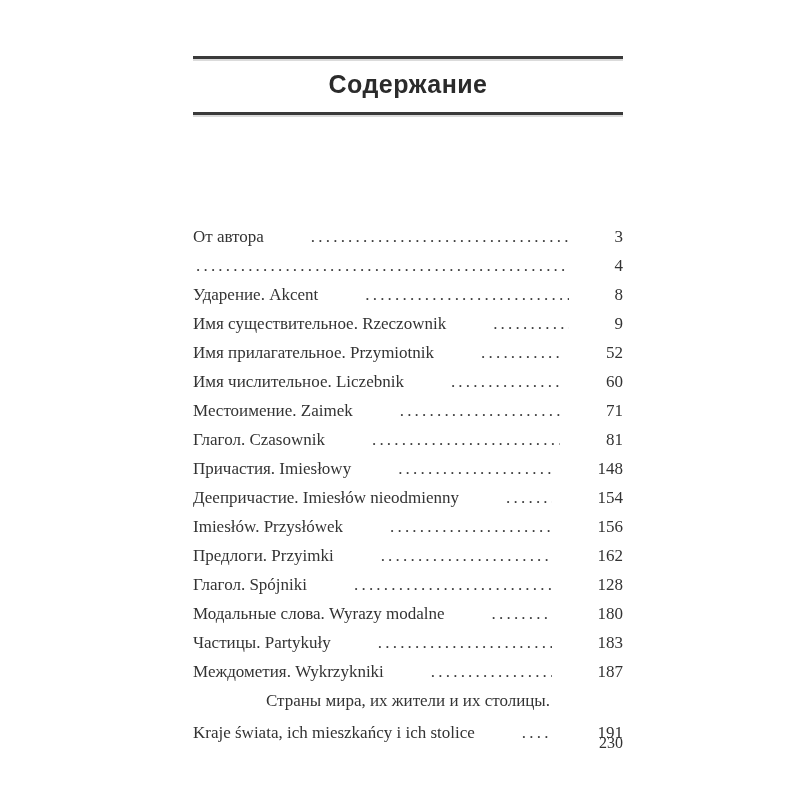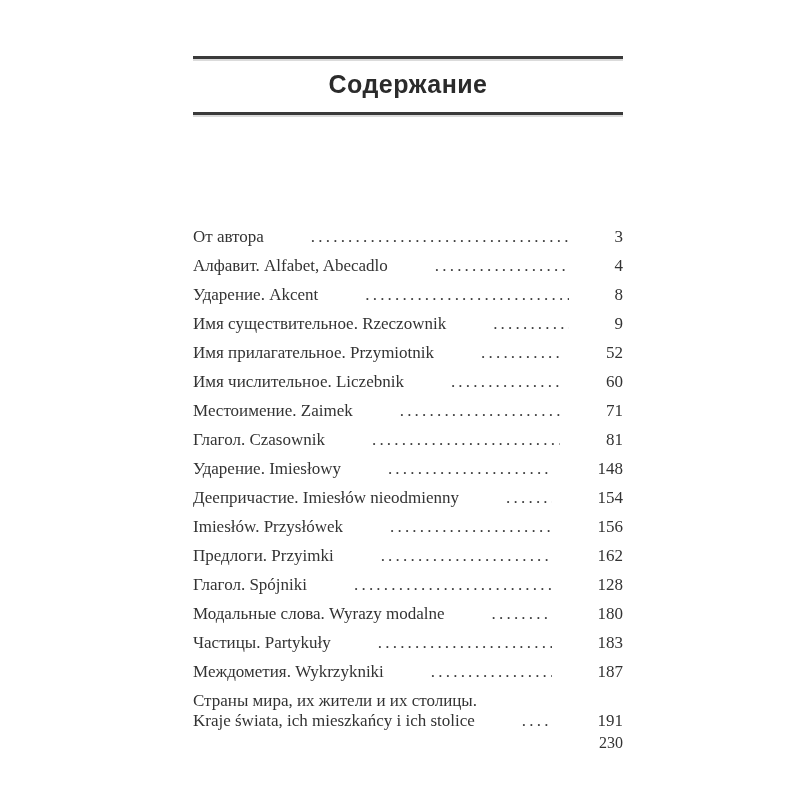--- a/index.html
+++ b/index.html
@@ -49,21 +49,22 @@
     display: flex;
     align-items: baseline;
     font-size: 17px;
     line-height: 20px;
     margin-bottom: 9px;
     color: #333333;
     white-space: nowrap;
     gap: 44px;
   }
   .toc-row.plain-line {
-    margin-bottom: 0;
+    margin-bottom: 12px;
+    justify-content: center;
   }
   .toc-title {
     flex: 0 0 auto;
   }
   .toc-dots {
     flex: 1 1 auto;
     overflow: hidden;
     white-space: nowrap;
     letter-spacing: 3.2px;
     color: #3d3d3d;
@@ -95,21 +96,20 @@
     <div class="rule"></div>
   </div>
 
   <div class="toc">
       <div class="toc-row">
         <span class="toc-title">От автора</span>
         <span class="toc-dots">..........................................................................................</span>
         <span class="toc-page">3</span>
       </div>
       <div class="toc-row">
-        <span class="toc-title">Алфавит. Alfabet, Abecadlo</span>
         <span class="toc-dots">..........................................................................................</span>
         <span class="toc-page">4</span>
       </div>
       <div class="toc-row">
         <span class="toc-title">Ударение. Akcent</span>
         <span class="toc-dots">..........................................................................................</span>
         <span class="toc-page">8</span>
       </div>
       <div class="toc-row">
         <span class="toc-title">Имя существительное. Rzeczownik</span>
@@ -130,21 +130,21 @@
         <span class="toc-title">Местоимение. Zaimek</span>
         <span class="toc-dots">..........................................................................................</span>
         <span class="toc-page">71</span>
       </div>
       <div class="toc-row">
         <span class="toc-title">Глагол. Czasownik</span>
         <span class="toc-dots">..........................................................................................</span>
         <span class="toc-page">81</span>
       </div>
       <div class="toc-row">
-        <span class="toc-title">Ударение. Imiesłowy</span>
+        <span class="toc-title">Причастия. Imiesłowy</span>
         <span class="toc-dots">..........................................................................................</span>
         <span class="toc-page">148</span>
       </div>
       <div class="toc-row">
         <span class="toc-title">Деепричастие. Imiesłów nieodmienny</span>
         <span class="toc-dots">..........................................................................................</span>
         <span class="toc-page">154</span>
       </div>
       <div class="toc-row">
         <span class="toc-title">Imiesłów. Przysłówek</span>

